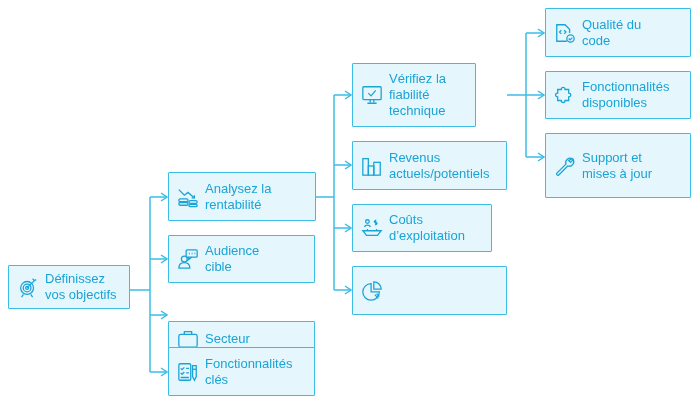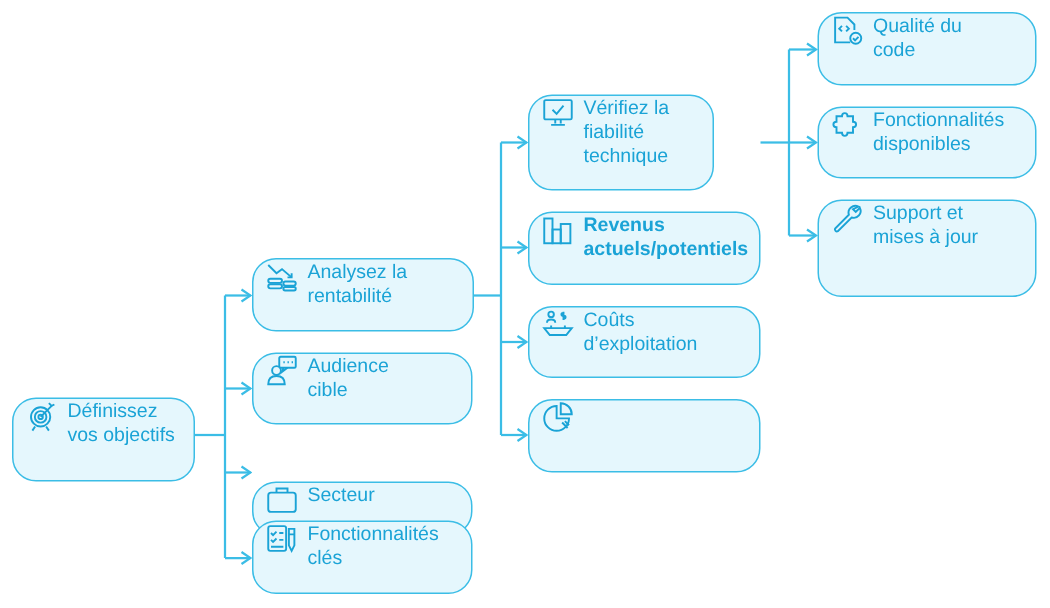--- a/index.html
+++ b/index.html
@@ -1,22 +1,22 @@
 <!DOCTYPE html>
 <html><head>
 <meta charset="utf-8">
 <style>
   html, body { margin: 0; padding: 0; background: #ffffff; }
   body { width: 700px; height: 405px; position: relative; overflow: hidden;
          font-family: "Liberation Sans", "DejaVu Sans", sans-serif; }
   #connectors { position: absolute; left: 0; top: 0; width: 700px; height: 405px; }
   .node {
     position: absolute; box-sizing: border-box;
-    background: #e5f7fd; border: 1.5px solid #3bbde6; border-radius: 16px;
-    display: flex; padding: 0 8px 0 8px;
+    background: #e5f7fd; border: 1.5px solid #3bbde6; border-radius: 1px;
+    display: flex; align-items: center; padding: 0 8px 0 8px;
     color: #1aa3d6; font-size: 13px; line-height: 16px;
   }
   .node .icon { width: 22px; height: 22px; flex: 0 0 22px; margin-right: 6px; }
   .node .icon svg { width: 22px; height: 22px; display: block; }
   .node .label { white-space: pre-line; }
 </style>
 </head>
 <body>
 
 <svg id="connectors" viewBox="0 0 700 405">
@@ -42,21 +42,21 @@
     <path d="M334,290 H351" marker-end="url(#arr)"></path>
 
     <path d="M507,95 H526"></path>
     <path d="M526,33 V157"></path>
     <path d="M526,33 H544" marker-end="url(#arr)"></path>
     <path d="M526,95 H544" marker-end="url(#arr)"></path>
     <path d="M526,157 H544" marker-end="url(#arr)"></path>
   </g>
 </svg>
 
-<div class="node" style="left:8px;top:265px;width:122px;height:56px;">
+<div class="node" style="left:8px;top:265px;width:122px;height:44px;">
   <span class="icon">
     <svg viewBox="0 0 24 24" fill="none" stroke="#1aa3d6" stroke-width="1.4">
       <circle cx="11" cy="13" r="7"></circle>
         <circle cx="11" cy="13" r="4.2"></circle>
         <circle cx="11" cy="13" r="1.6"></circle>
       <path d="M11,13 L19,5"></path>
         <path d="M17,3 L19,5 L21,4"></path>
         <path d="M7,20 L5,23 M15,20 L17,23"></path>
     </svg>
   </span>
@@ -122,33 +122,33 @@
       <rect x="2" y="3" width="20" height="14" rx="1"></rect>
         <path d="M8,10 l3,3 l5,-6"></path>
       <path d="M10,17 v3 M14,17 v3 M7,21 h10"></path>
     </svg>
   </span>
   <span class="label">Vérifiez la
 fiabilité
 technique</span>
 </div>
 
-<div class="node" style="left:352px;top:141px;width:155px;height:49px;font-weight:bold;">
+<div class="node" style="left:352px;top:141px;width:155px;height:49px;">
   <span class="icon">
     <svg viewBox="0 0 24 24" fill="none" stroke="#1aa3d6" stroke-width="1.4">
       <rect x="2" y="4" width="6" height="18"></rect>
         <rect x="8" y="12" width="6" height="10"></rect>
         <rect x="14" y="8" width="7" height="14"></rect>
     </svg>
   </span>
   <span class="label">Revenus
 actuels/potentiels</span>
 </div>
 
-<div class="node" style="left:352px;top:204px;width:155px;height:48px;">
+<div class="node" style="left:352px;top:204px;width:140px;height:48px;">
   <span class="icon">
     <svg viewBox="0 0 24 24" fill="none" stroke="#1aa3d6" stroke-width="1.4">
       <circle cx="7" cy="5" r="2"></circle>
         <path d="M4,11 C4,8 10,8 10,11"></path>
       <path d="M16,4 c-2,0 -2,2 0,2 c2,0 2,2 0,2 M16,3 v6"></path>
       <path d="M2,15 h20 l-4,5 h-12 Z"></path>
         <path d="M7,15 v-2 M17,15 v-2"></path>
     </svg>
   </span>
   <span class="label">Coûts

